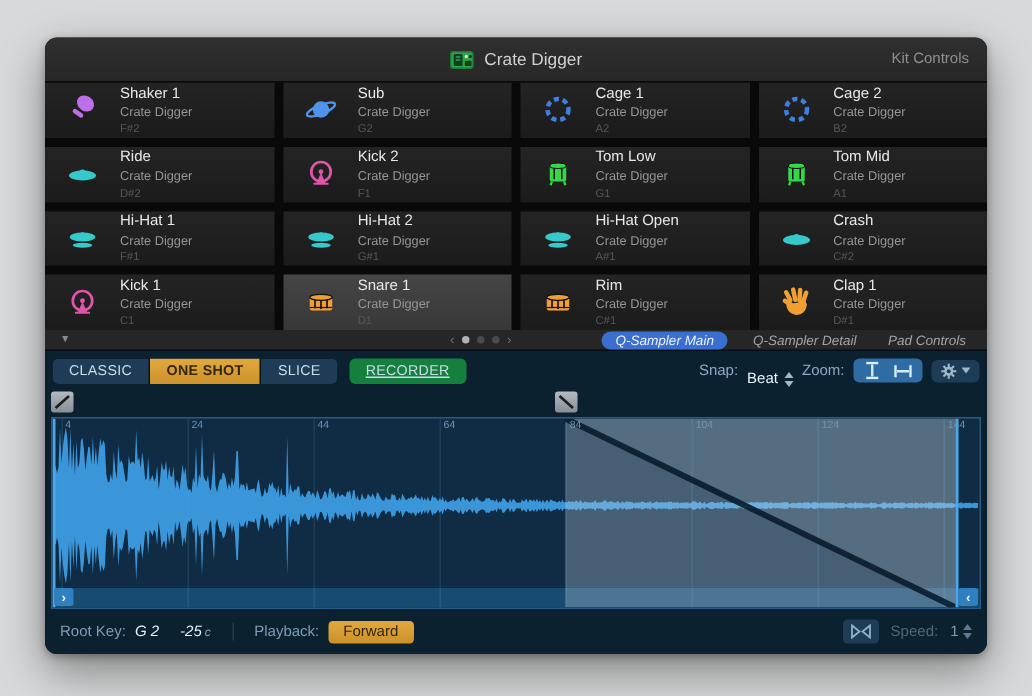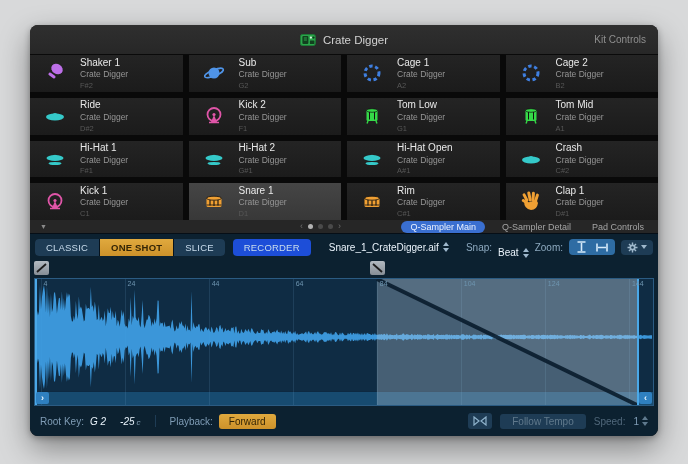--- a/index.html
+++ b/index.html
@@ -22,31 +22,31 @@
   .pad-lib { color:#969696; font-size:8.5px; }
   .pad-note { color:#575757; font-size:7.5px; margin-top:1px; }
 
   
   .tabstrip { position:relative; height:14px; background:#262626; display:flex; align-items:center; padding:0 10px; border-bottom:1px solid #060e16; }
   .disclosure { color:#8a8a8a; font-size:7px; }
   .pager { position:absolute; left:270px; display:flex; align-items:center; gap:5px; }
   .pager .chev { color:#6f6f6f; font-size:9px; line-height:1; }
   .dot { width:5px; height:5px; border-radius:50%; background:#4a4a4a; }
   .dot.on { background:#b2b2b2; }
-  .tabs { margin-left:auto; display:flex; align-items:center; gap:13px; }
+  .tabs { margin-left:auto; display:flex; align-items:center; gap:13px;font-style:italic; }
   .tab { color:#a4a4a4; font-size:9px; padding:1px 4px; }
   .tab.active { background:#3a6fd0; color:#eaf1ff; border-radius:8px; padding:1px 9px; }
 
   
   .panel { height:202px; background:#0c2130; position:relative; }
   .toolbar { height:26px; display:flex; align-items:center; padding:0 5px; gap:8px; }
   .seg { display:flex; gap:1px; background:#07131d; border-radius:4px; overflow:hidden; }
   .mode-btn { background:#1e3c55; color:#c9dcec; font-size:9.5px; padding:3px 11px; border:none; font-family:inherit; letter-spacing:.2px; }
   .mode-btn.active { background:linear-gradient(#e0a93e,#cd922a); color:#332405;font-weight:bold; }
-  .solo-btn { background:#1d4ed8; color:#c9dcec; font-size:9.5px; padding:3px 11px; border:none; border-radius:4px; font-family:inherit; letter-spacing:.2px; }
+  .solo-btn { background:#15803d; color:#c9dcec; font-size:9.5px; padding:3px 11px; border:none; border-radius:4px; font-family:inherit; letter-spacing:.2px;text-decoration:underline; }
   .filename { margin-left:10px; display:flex; align-items:center; gap:4px; color:#eaf3fb; font-size:10px; }
   .stepper { display:inline-flex; flex-direction:column; gap:2px; align-items:center; }
   .tri-up { width:0; height:0; border-left:3px solid transparent; border-right:3px solid transparent; border-bottom:4px solid #9fb8cc; }
   .tri-dn { width:0; height:0; border-left:3px solid transparent; border-right:3px solid transparent; border-top:4px solid #9fb8cc; }
   .tb-right { margin-left:auto; display:flex; align-items:center; gap:6px; }
   .tb-label { color:#8da9bf; font-size:10px; }
   .tb-value { color:#eaf3fb; font-size:10px; display:flex; align-items:center; gap:4px;margin-top:11px; }
   .zoom-group { background:#2e6ca3; border-radius:4px; padding:2px 7px; display:flex; align-items:center; gap:9px; }
   .gear-btn { background:#1e3c55; border-radius:4px; padding:2px 6px; display:flex; align-items:center; gap:3px; border:none; }
 
@@ -360,27 +360,20 @@
 
   <div class="panel">
 
     <div class="toolbar">
       <div class="seg">
           <button class="mode-btn">CLASSIC</button>
           <button class="mode-btn active">ONE SHOT</button>
           <button class="mode-btn">SLICE</button>
         </div>
       <button class="solo-btn">RECORDER</button>
-      <div class="filename">
-        <span>Snare_1_CrateDigger.aif</span>
-        <span class="stepper">
-            <span class="tri-up"></span>
-            <span class="tri-dn"></span>
-          </span>
-      </div>
       <div class="tb-right">
         <span class="tb-label">Snap:</span>
         <span class="tb-value">
           <span>Beat</span>
           <span class="stepper">
               <span class="tri-up"></span>
               <span class="tri-dn"></span>
             </span>
         </span>
         <span class="tb-label">Zoom:</span>
@@ -467,21 +460,20 @@
       <span class="divider"></span>
       <span class="ft-label">Playback:</span>
       <button class="amber-btn">Forward</button>
       <div class="ft-right">
         <button class="flex-btn">
           <svg width="14" height="10" viewBox="0 0 14 10">
             <polygon points="1,1 6,5 1,9" fill="none" stroke="#8fb3cc" stroke-width="1.2"></polygon>
             <polygon points="13,1 8,5 13,9" fill="none" stroke="#8fb3cc" stroke-width="1.2"></polygon>
           </svg>
         </button>
-        <button class="dim-btn">Follow Tempo</button>
         <span class="dim-label">Speed:</span>
         <span class="dim-value">
           <span>1</span>
           <span class="stepper dim">
               <span class="tri-up"></span>
               <span class="tri-dn"></span>
             </span>
         </span>
       </div>
     </div>

